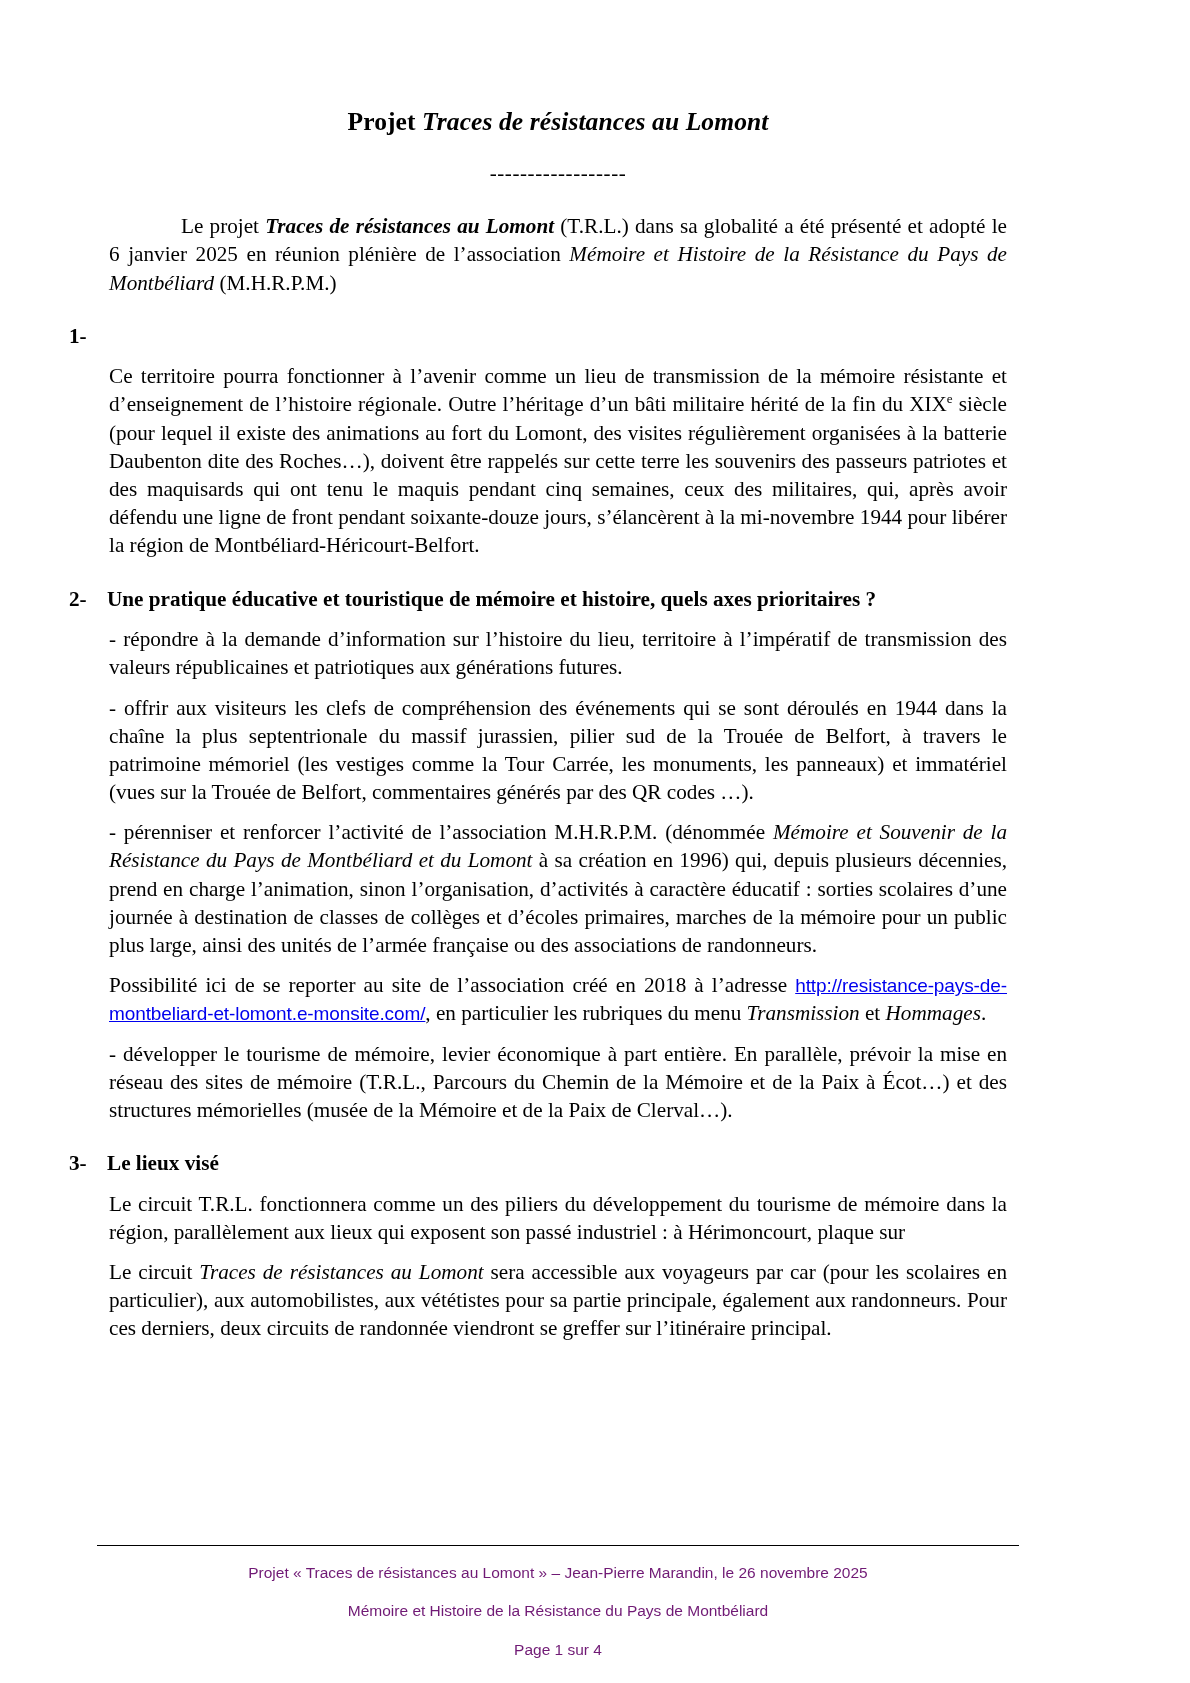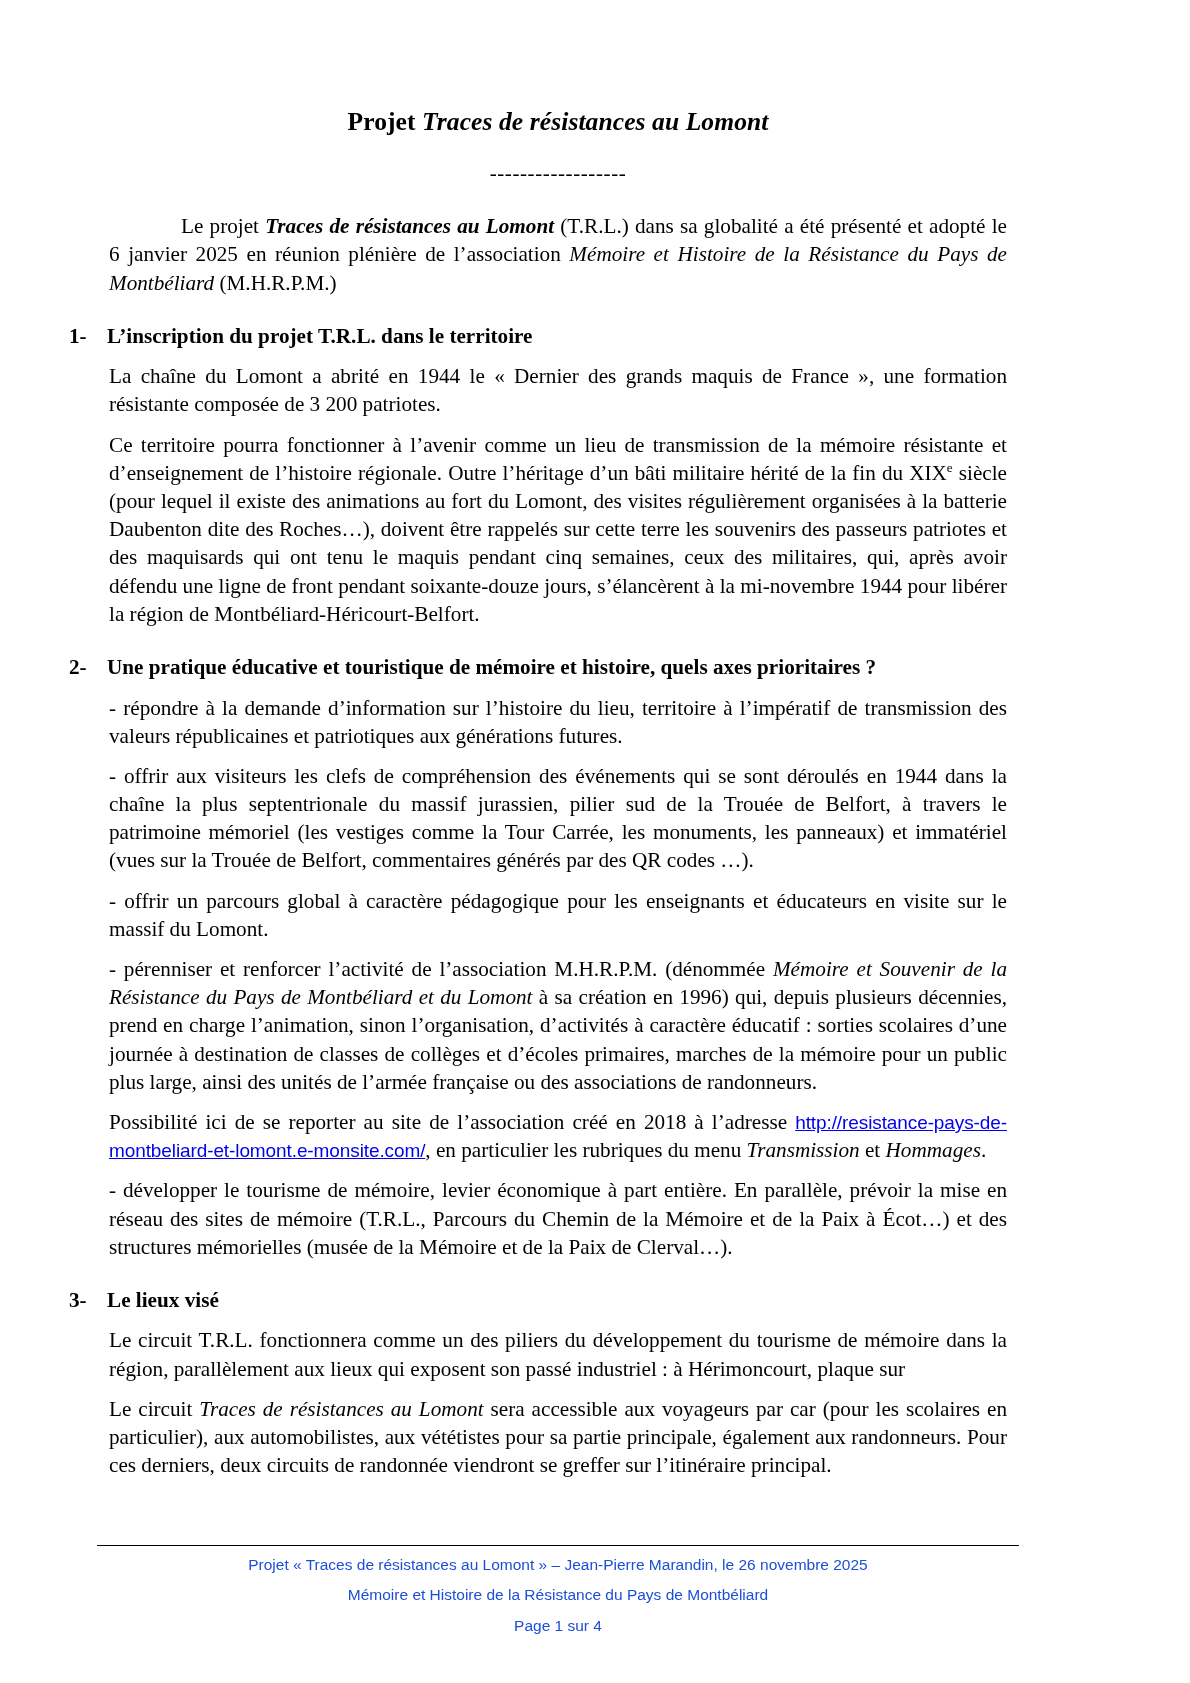--- a/index.html
+++ b/index.html
@@ -114,53 +114,50 @@
   .footer-rule {
     border: 0;
     border-top: 1px solid #000;
     margin: 0 0 6px 0;
     width: 100%;
   }
   .footer-line {
     font-family: "Liberation Sans", "DejaVu Sans", sans-serif;
     font-size: 15.5px;
     line-height: 1.45;
-    margin: 8px;
-    color: #1d4ed8;
+    margin: 16px;
+    color: #701a75;
   }
 </style>
 </head>
 <body>
 
 <div class="page">
 
   <div class="content">
 
     <h1 class="doc-title"><span>Projet </span><span class="ital">Traces de résistances au Lomont</span></h1>
     <div class="title-rule">------------------</div>
 
     <p class="body intro"><span>Le projet </span><span class="bi">Traces de résistances au Lomont</span><span> (T.R.L.) dans sa globalité a été présenté et adopté le 6 janvier 2025 en réunion plénière de l’association </span><span class="ital">Mémoire et Histoire de la Résistance du Pays de Montbéliard</span><span> (M.H.R.P.M.)</span></p>
 
     <div class="section-head">
       <span class="section-num">1-</span>
-      <span class="section-title">L’inscription du projet T.R.L. dans le territoire</span>
     </div>
 
-    <p class="body gap-md">La chaîne du Lomont a abrité en 1944 le « Dernier des grands maquis de France », une formation résistante composée de 3 200 patriotes.</p>
 
     <p class="body gap-sm"><span>Ce territoire pourra fonctionner à l’avenir comme un lieu de transmission de la mémoire résistante et d’enseignement de l’histoire régionale. Outre l’héritage d’un bâti militaire hérité de la fin du XIX</span><sup>e</sup><span> siècle (pour lequel il existe des animations au fort du Lomont, des visites régulièrement organisées à la batterie Daubenton dite des Roches…), doivent être rappelés sur cette terre les souvenirs des passeurs patriotes et des maquisards qui ont tenu le maquis pendant cinq semaines, ceux des militaires, qui, après avoir défendu une ligne de front pendant soixante-douze jours, s’élancèrent à la mi-novembre 1944 pour libérer la région de Montbéliard-Héricourt-Belfort.</span></p>
 
     <div class="section-head">
       <span class="section-num">2-</span>
       <span class="section-title">Une pratique éducative et touristique de mémoire et histoire, quels axes prioritaires ?</span>
     </div>
 
     <p class="body gap-md">- répondre à la demande d’information sur l’histoire du lieu, territoire à l’impératif de transmission des valeurs républicaines et patriotiques aux générations futures.</p>
     <p class="body gap-sm">- offrir aux visiteurs les clefs de compréhension des événements qui se sont déroulés en 1944 dans la chaîne la plus septentrionale du massif jurassien, pilier sud de la Trouée de Belfort, à travers le patrimoine mémoriel (les vestiges comme la Tour Carrée, les monuments, les panneaux) et immatériel (vues sur la Trouée de Belfort, commentaires générés par des QR codes …).</p>
-    <p class="body gap-sm">- offrir un parcours global à caractère pédagogique pour les enseignants et éducateurs en visite sur le massif du Lomont.</p>
 
     <p class="body gap-sm"><span>- pérenniser et renforcer l’activité de l’association M.H.R.P.M. (dénommée </span><span class="ital">Mémoire et Souvenir de la Résistance du Pays de Montbéliard et du Lomont</span><span> à sa création en 1996) qui, depuis plusieurs décennies, prend en charge l’animation, sinon l’organisation, d’activités à caractère éducatif : sorties scolaires d’une journée à destination de classes de collèges et d’écoles primaires, marches de la mémoire pour un public plus large, ainsi des unités de l’armée française ou des associations de randonneurs.</span></p>
 
     <p class="body gap-sm"><span>Possibilité ici de se reporter au site de l’association créé en 2018 à l’adresse </span><a class="url" href="#">http://resistance-pays-de-montbeliard-et-lomont.e-monsite.com/</a><span>, en particulier les rubriques du menu </span><span class="ital">Transmission</span><span> et </span><span class="ital">Hommages</span><span>.</span></p>
 
     <p class="body gap-sm">- développer le tourisme de mémoire, levier économique à part entière. En parallèle, prévoir la mise en réseau des sites de mémoire (T.R.L., Parcours du Chemin de la Mémoire et de la Paix à Écot…) et des structures mémorielles (musée de la Mémoire et de la Paix de Clerval…).</p>
 
     <div class="section-head">
       <span class="section-num">3-</span>
       <span class="section-title">Le lieux visé</span>

